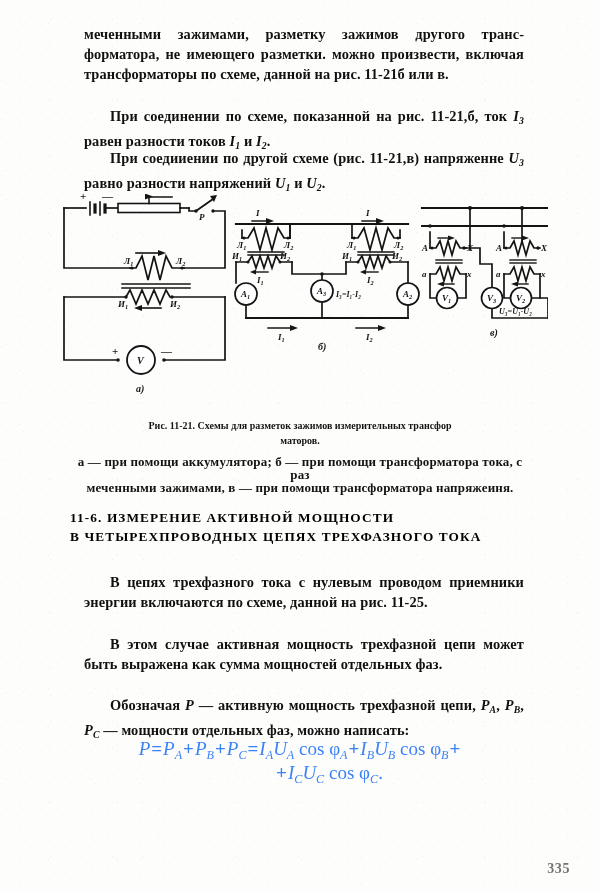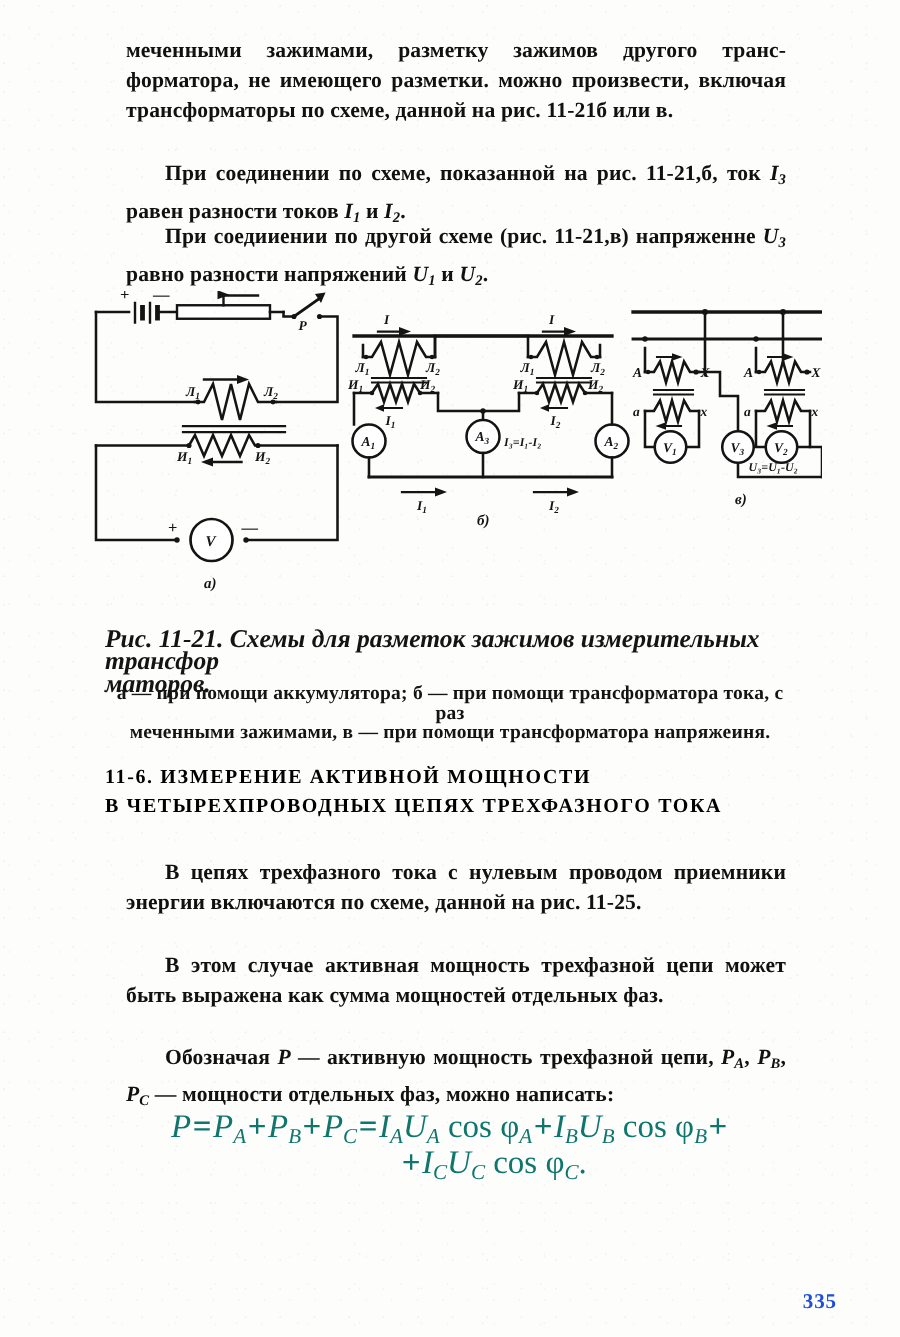--- a/index.html
+++ b/index.html
@@ -40,25 +40,25 @@
   sub.v {
     font-size: 0.68em;
     vertical-align: -0.28em;
     font-style: italic;
   }
   i.it { font-style: italic; }
 
   
   .fig-caption {
     position: absolute;
-    font-size: 17px;
+    font-size: 10px;
     line-height: 15.2px;
+    text-align: center;
     font-weight: 600;
     color: #141414;
-    font-style: italic;
   }
   .fig-sub {
     position: absolute;
     font-size: 13px;
     line-height: 13.2px;
     text-align: center;
     font-weight: 700;
     color: #141414;
     letter-spacing: 0.15px;
   }
@@ -73,40 +73,40 @@
     letter-spacing: 1.1px;
     color: #000;
   }
 
   
   .formula {
     position: absolute;
     width: 100%;
     text-align: center;
     font-family: "Liberation Serif", "DejaVu Serif", serif;
-    font-size: 22px;
-    color: #0f766e;
+    font-size: 19px;
+    color: #3b82f6;
   }
   .formula .f-it { font-style: italic; font-weight: 500; }
   .formula sub {
     font-size: 0.64em;
     vertical-align: -0.3em;
     font-style: italic;
   }
   .formula .op { padding: 0 1px; font-weight: 600; }
 
   
   .pageno {
     position: absolute;
-    right: 42px;
+    right: 30px;
     bottom: 14px;
     font-size: 14px;
     font-weight: 700;
     letter-spacing: 0.6px;
-    color: #1d4ed8;
+    color: #737373;
     margin-top: 46px;
   }
 
   
   .figure {
     position: absolute;
     left: 56px;
     top: 194px;
     width: 492px;
     height: 215px;

